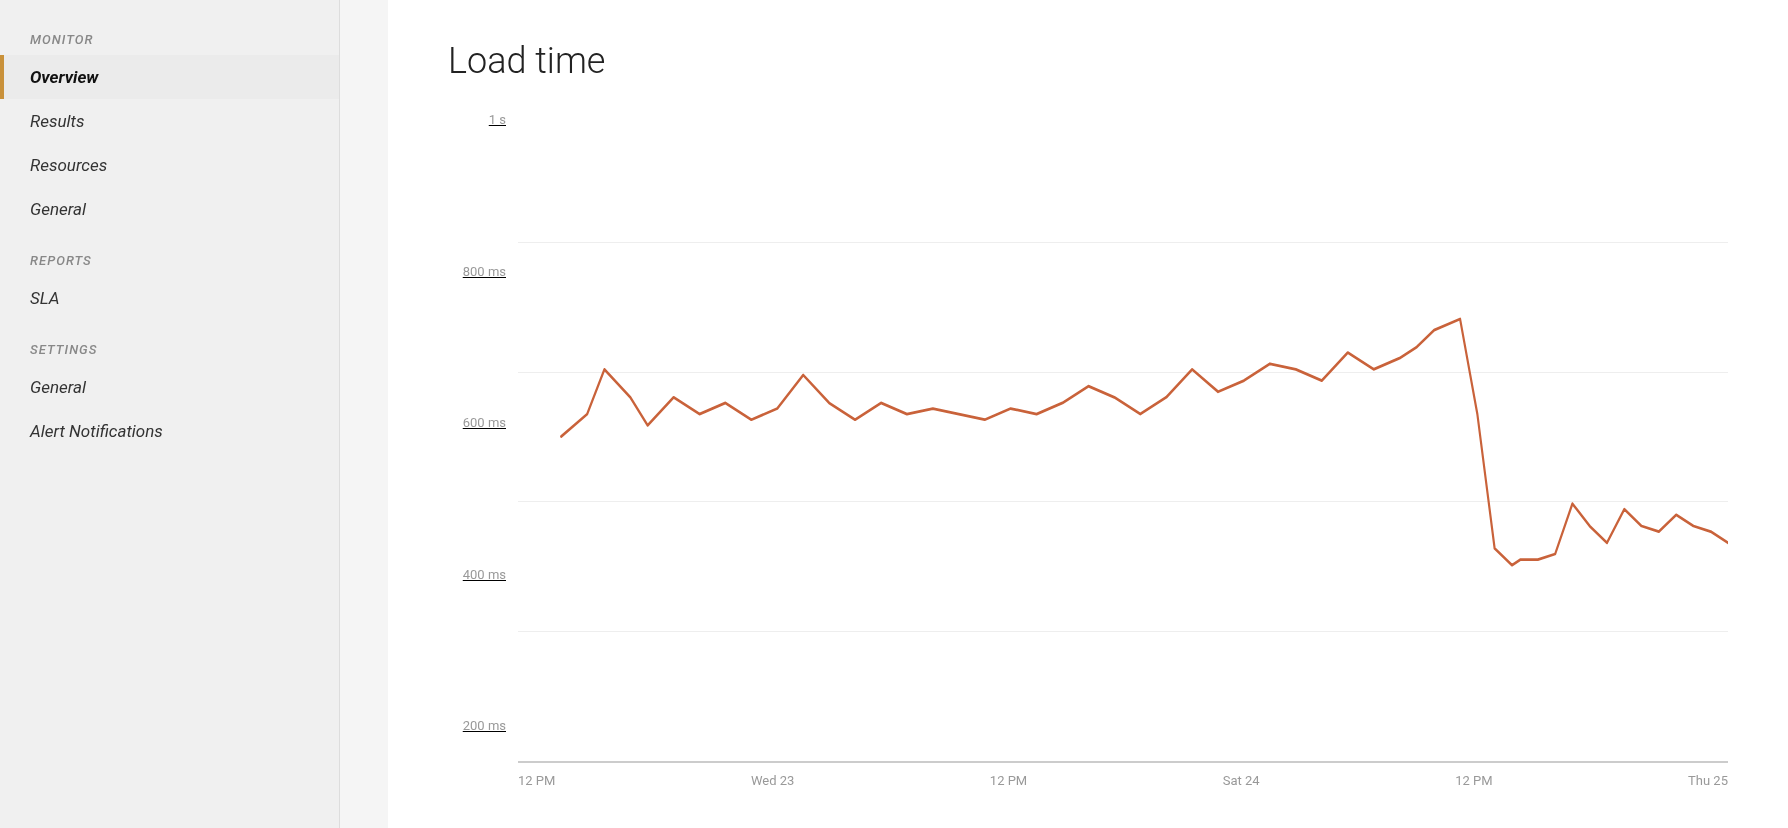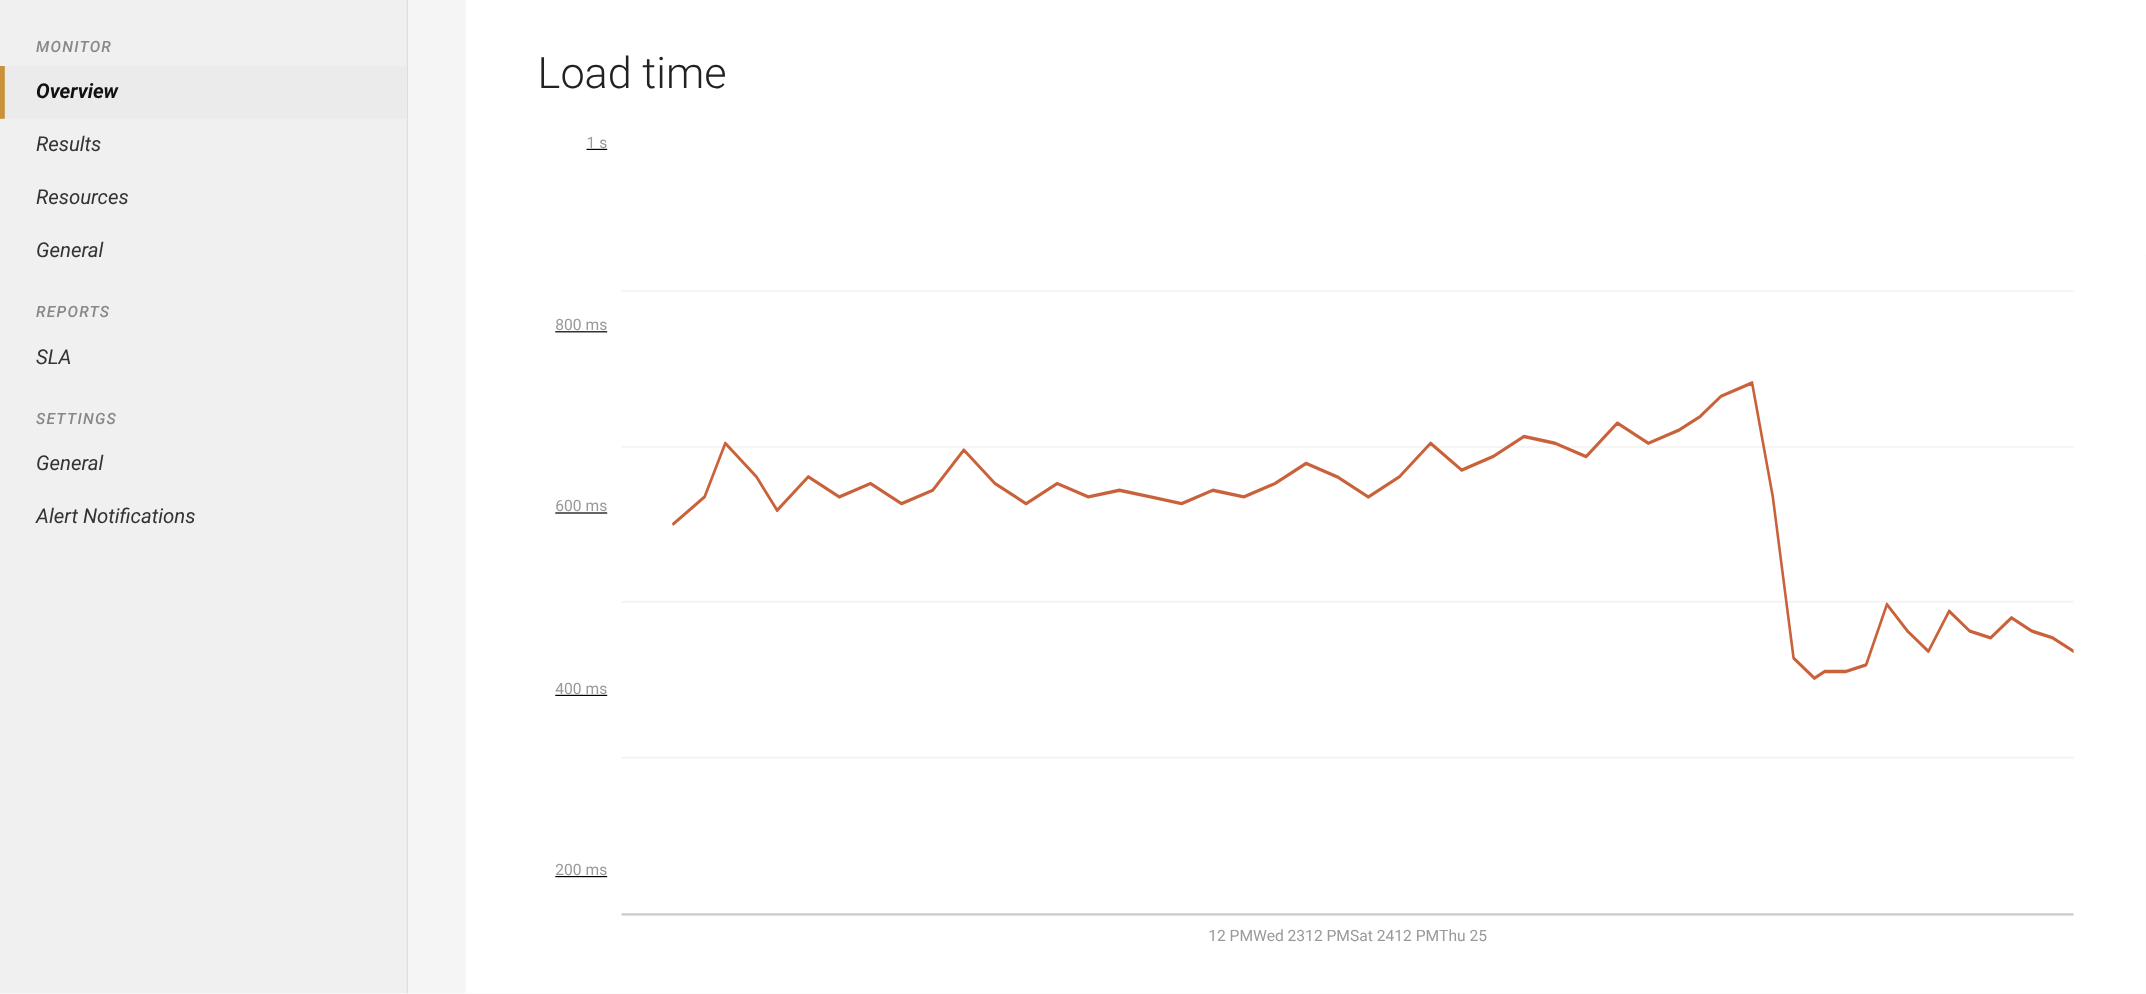--- a/index.html
+++ b/index.html
@@ -114,21 +114,21 @@
     
     .grid-line {
       position: absolute;
       left: 0;
       right: 0;
       border-top: 1px solid #eee;
     }
 
     .x-axis {
       display: flex;
-      justify-content: center;
+      justify-content: space-between;
       padding-left: 70px;
       padding-top: 10px;
     }
 
     .x-label {
       font-size: 13px;
       color: #999;
       text-align: center;
     }
 

